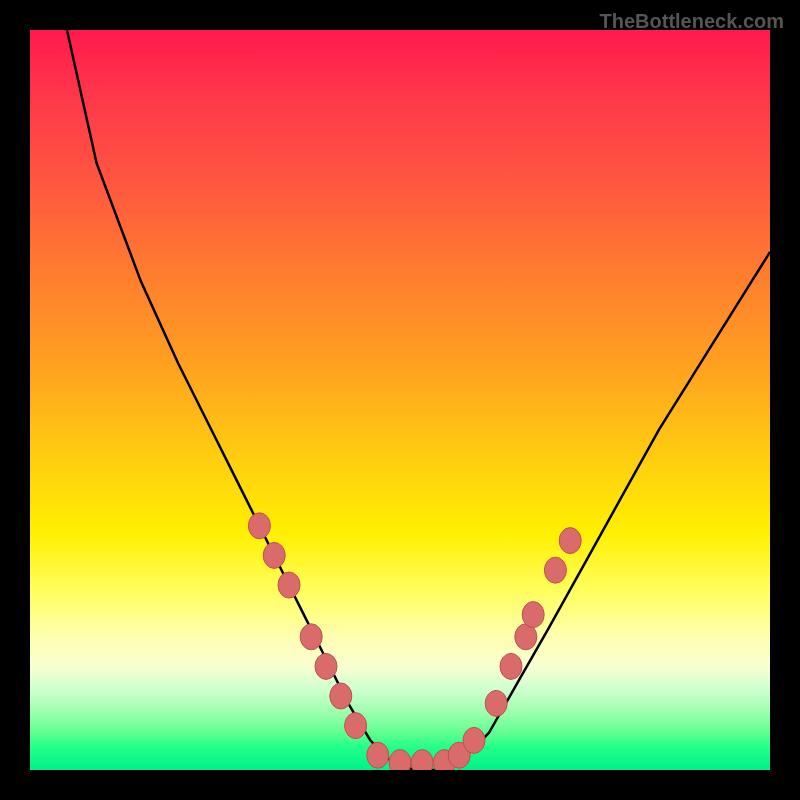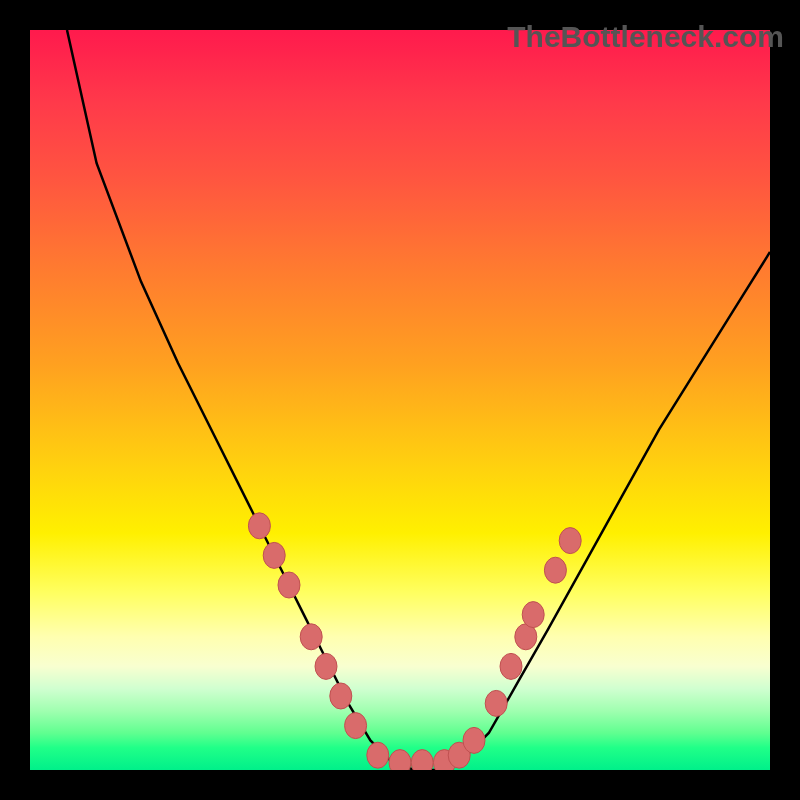--- a/index.html
+++ b/index.html
@@ -7,24 +7,24 @@
     padding: 0;
     width: 800px;
     height: 800px;
     background: #000;
     position: relative;
     overflow: hidden;
     font-family: Arial, sans-serif;
   }
   .watermark {
     position: absolute;
-    top: 20px;
+    top: 10px;
     right: 16px;
     color: #555;
-    font-size: 30px;
+    font-size: 20px;
     font-weight: bold;
     z-index: 10;
   }
   .plot-area {
     position: absolute;
     left: 30px;
     top: 30px;
     width: 740px;
     height: 740px;
   }

